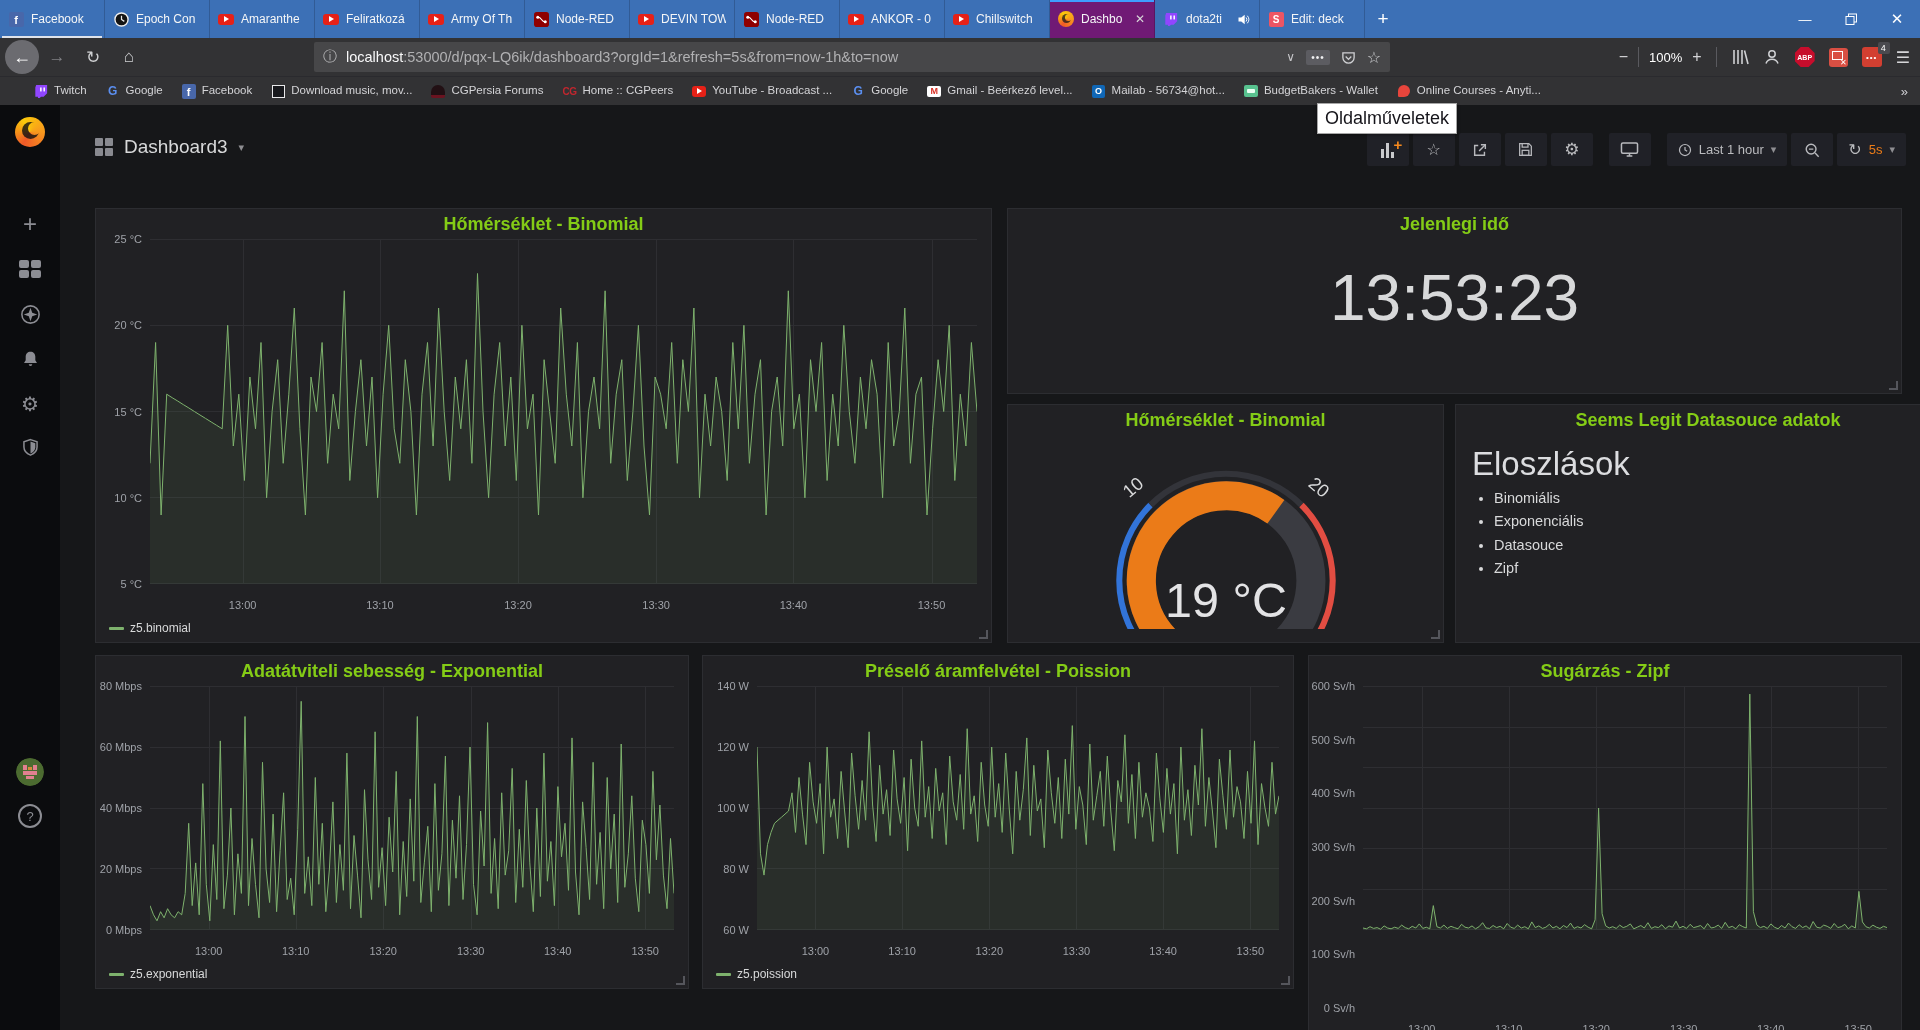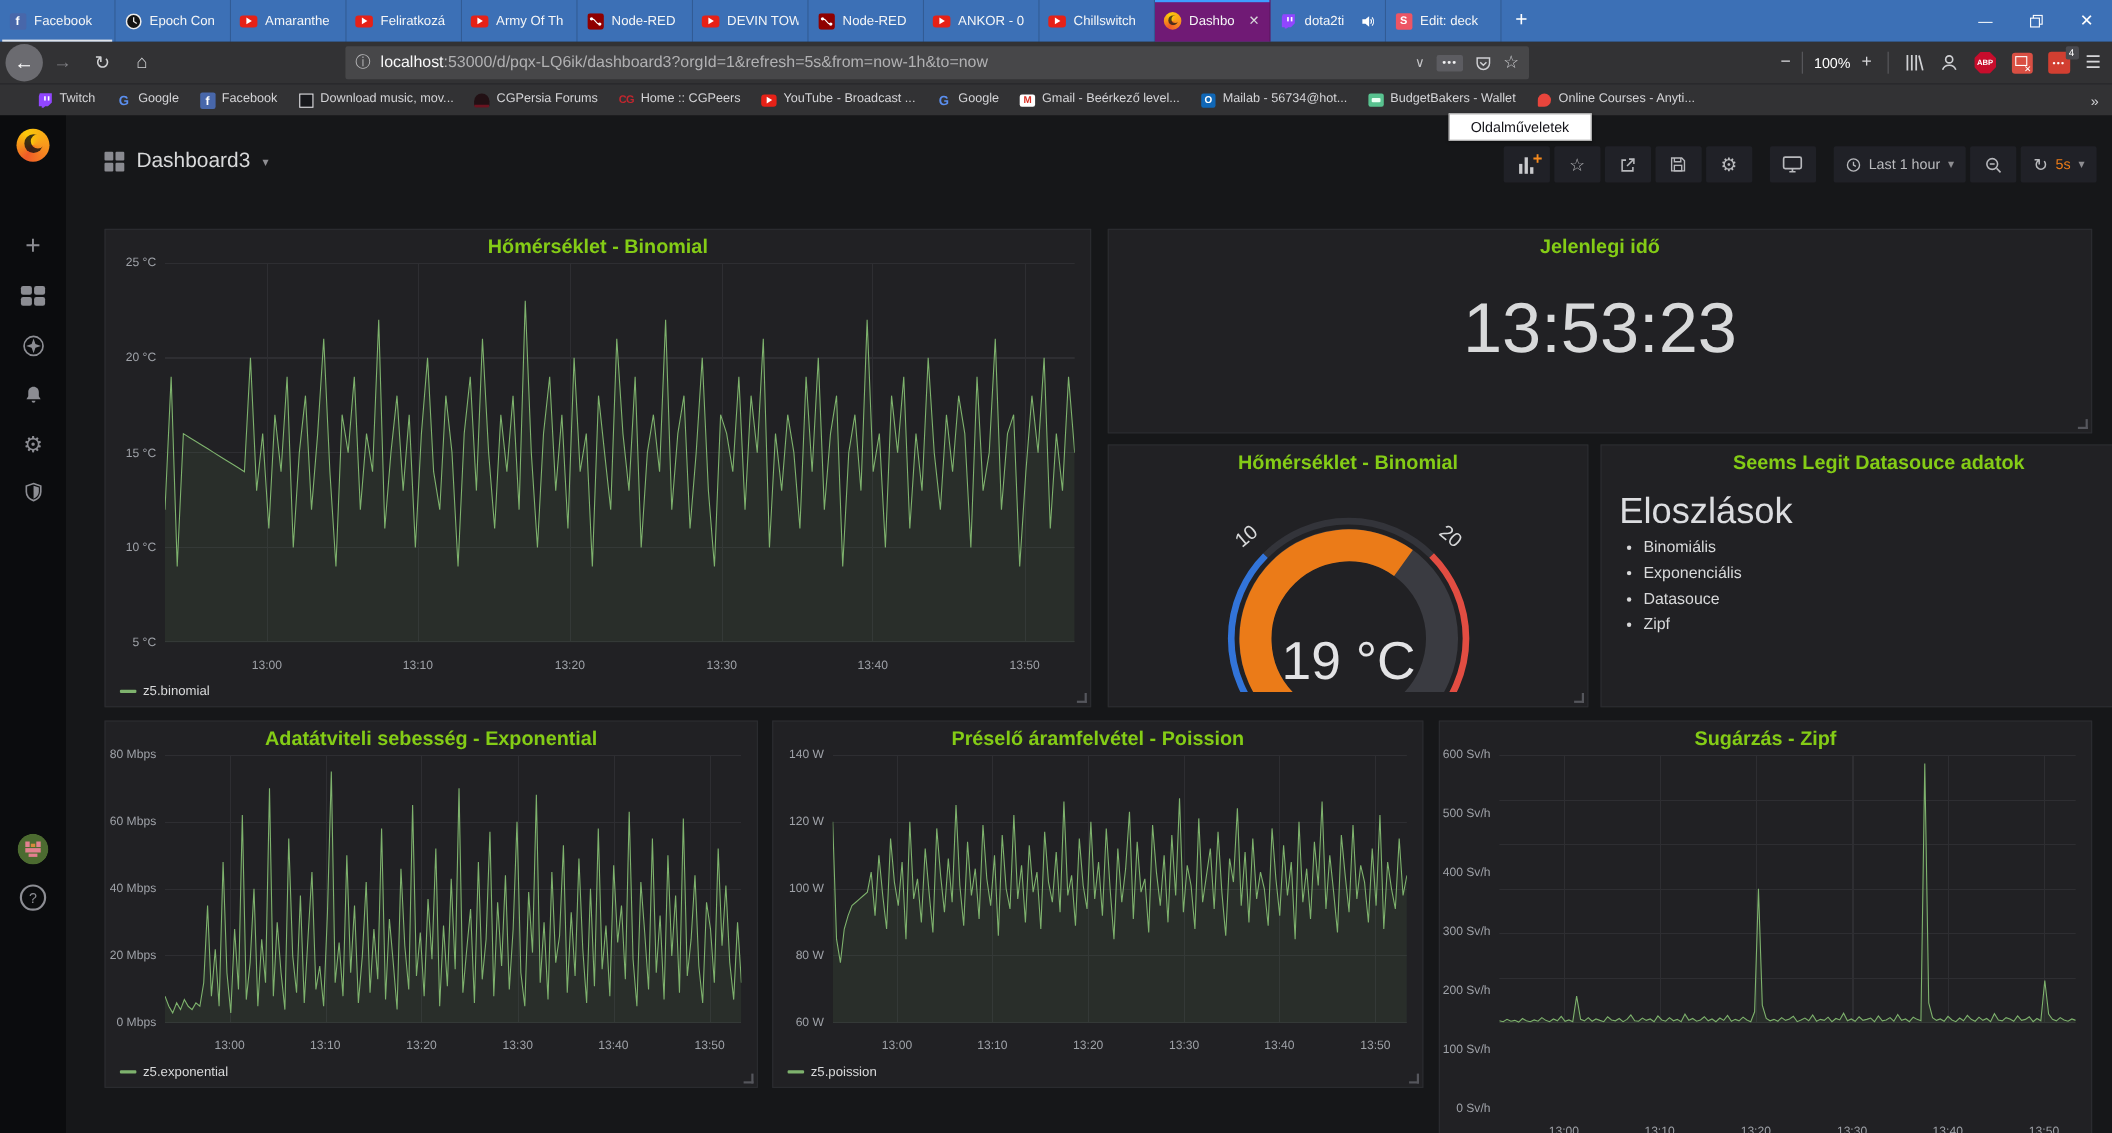--- a/index.html
+++ b/index.html
@@ -77,22 +77,22 @@
   .ext4 b{position:absolute;top:-5px;right:-8px;background:#4a4a4f;color:#fff;font-size:9px;font-weight:normal;
         padding:0 3px;border-radius:2px;line-height:12px;}
   .menuicon{color:#d5d5d8;font-size:16px;}
 
   
   .bmbar{position:absolute;left:0;top:76px;width:1920px;height:29px;background:#323234;border-top:1px solid #2a2a2e;
          box-sizing:border-box;display:flex;align-items:center;padding-left:34px;gap:19px;
          font-size:11.5px;color:#d4d4d7;}
   .bm{display:flex;align-items:flex-start;gap:6px;white-space:nowrap;flex:none;}
   .bm-overflow{position:absolute;right:12px;color:#cfcfd3;font-size:13px;}
-  .tooltip{position:absolute;left:1317px;top:103px;background:#fff;color:#15141a;font-size:13px;
-         padding:4px 19px;border:1px solid #a6a6a6;z-index:60;box-shadow:0 1px 3px rgba(0,0,0,.4);}
+  .tooltip{position:absolute;left:1317px;top:103px;background:#fff;color:#15141a;font-size:18px;
+         padding:4px 7px;border:1px solid #a6a6a6;z-index:60;box-shadow:0 1px 3px rgba(0,0,0,.4);}
 
   
   .grafana{position:absolute;left:0;top:105px;width:1920px;height:925px;background:#161719;}
   .sidebar{position:absolute;left:0;top:0;width:60px;height:925px;background:#0b0c0e;}
   .slogowrap{position:absolute;left:15px;top:12px;}
   .sitem{position:absolute;left:0;width:60px;height:38px;display:flex;align-items:center;justify-content:center;color:#8c8d93;}
   .sitem .txt{font-size:24px;line-height:24px;}
   .griddash{display:grid;grid-template-columns:10px 10px;grid-template-rows:8px 8px;gap:2px;}
   .griddash i{background:#8c8d93;border-radius:2px;}
   .avatar{border-radius:50%;overflow:hidden;width:28px;height:28px;}

